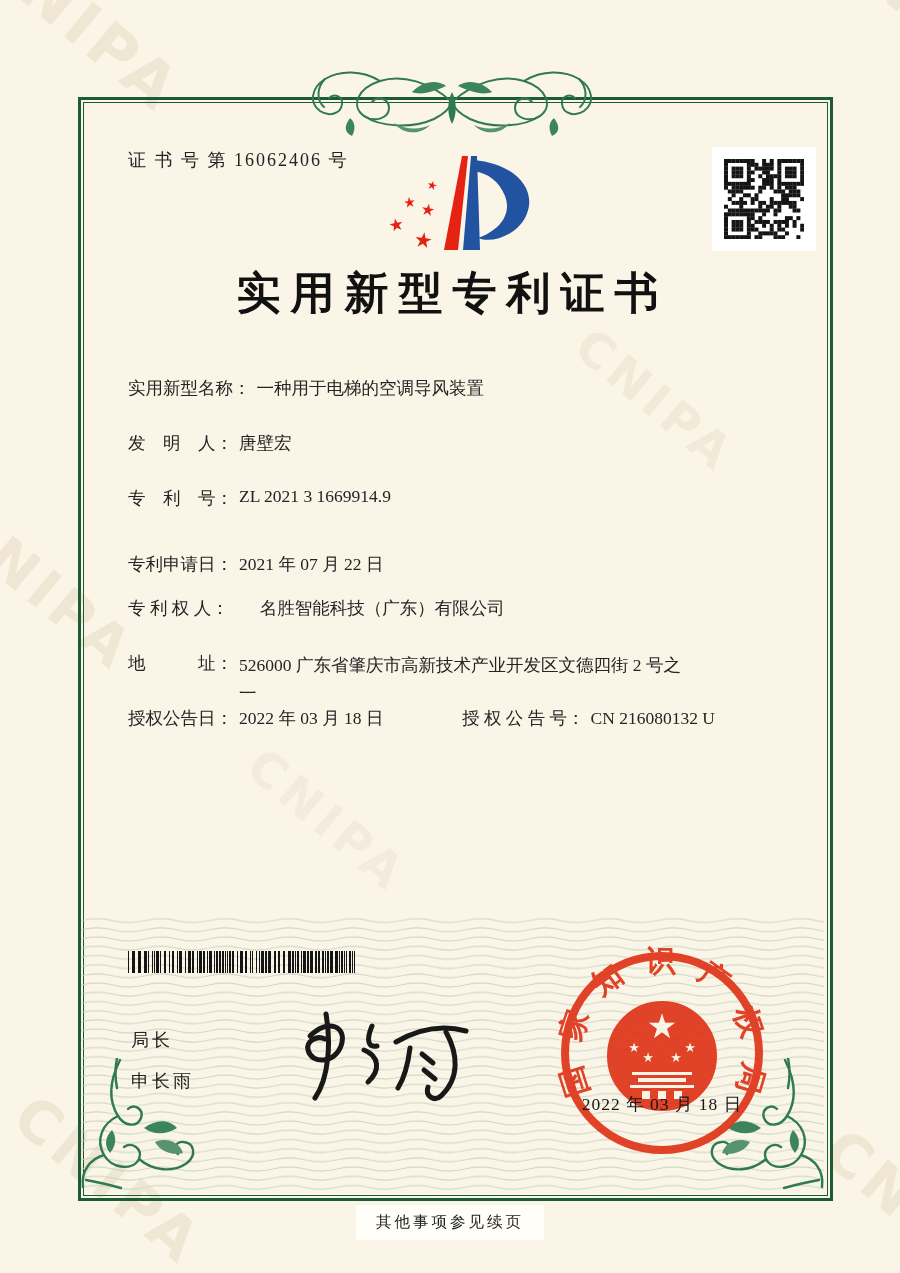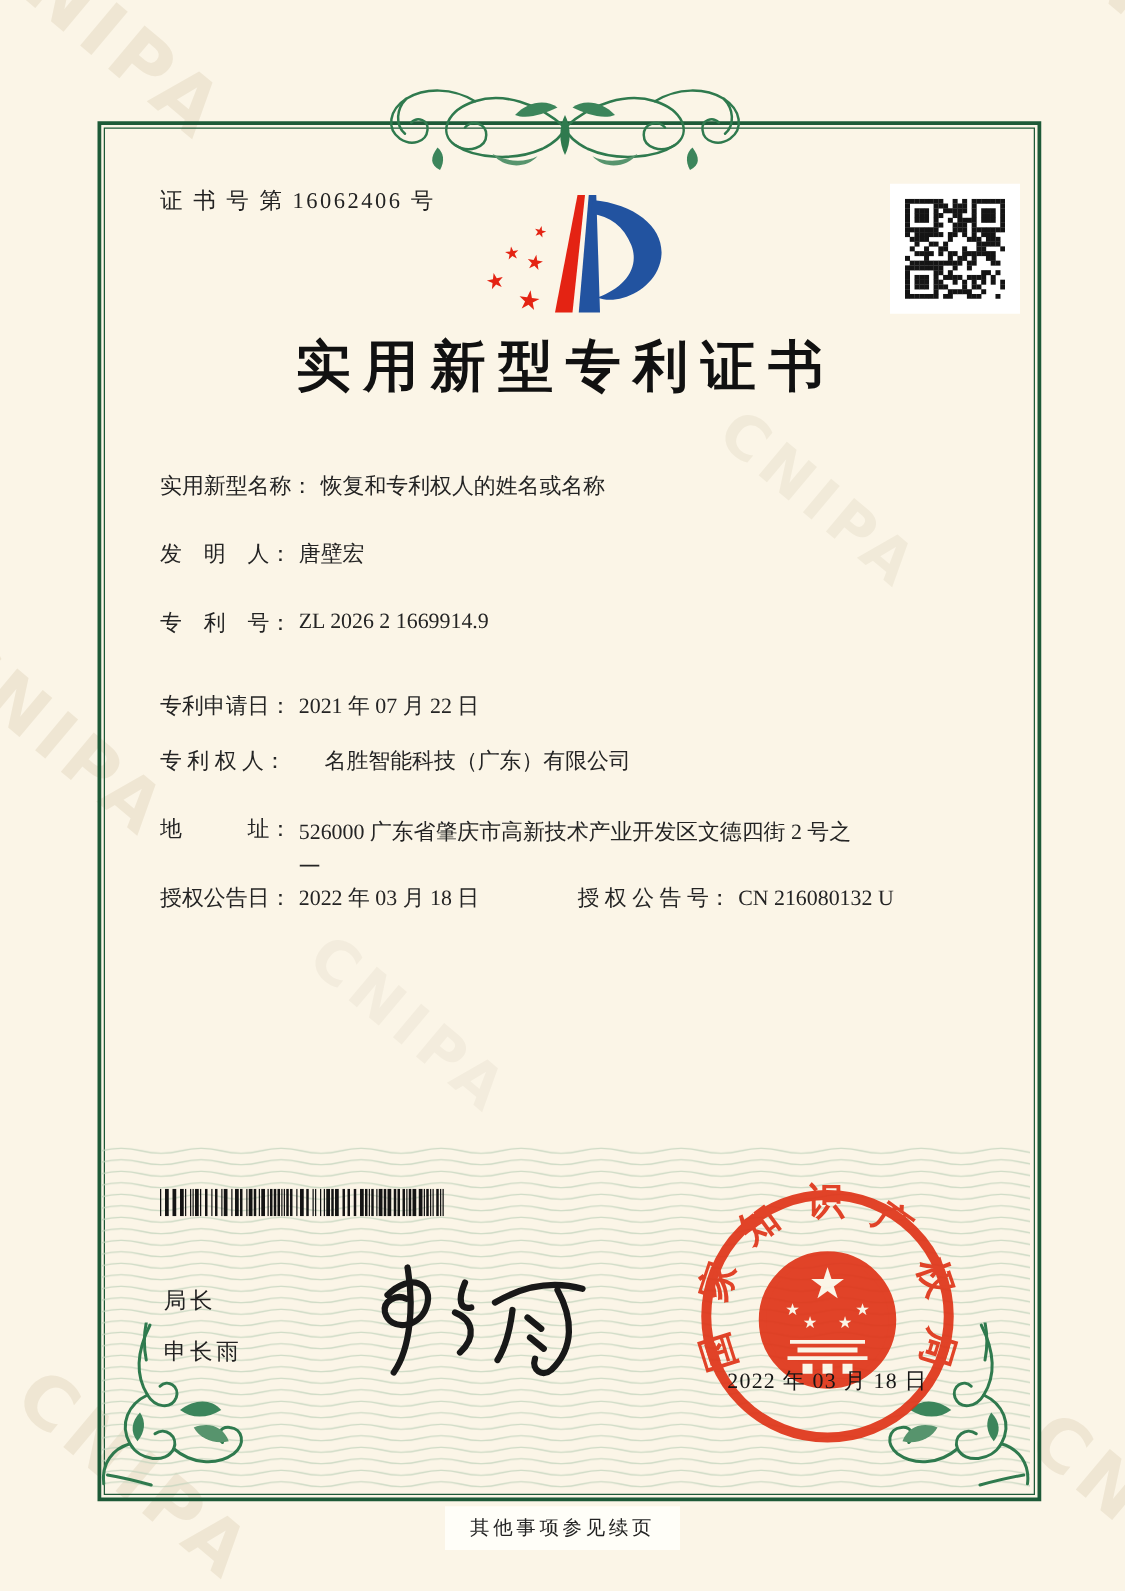--- a/index.html
+++ b/index.html
@@ -412,29 +412,29 @@
         <rect x="15.24" y="76.19" width="4" height="4" fill="#141414"></rect>
         <rect x="19.05" y="76.19" width="4" height="4" fill="#141414"></rect>
         <rect x="22.86" y="76.19" width="4" height="4" fill="#141414"></rect>
       </svg>
   </div>
 
   <div class="title">实用新型专利证书</div>
 
   <div class="frow" style="top:376px;">
     <span class="lbl">实用新型名称：</span>
-    <span class="val">恢复和专利权人的姓名或名称</span>
+    <span class="val">一种用于电梯的空调导风装置</span>
   </div>
   <div class="frow" style="top:431px;">
     <span class="lbl">发　明　人：</span>
     <span class="val">唐壁宏</span>
   </div>
   <div class="frow" style="top:486px;">
     <span class="lbl">专　利　号：</span>
-    <span class="val">ZL 2026 2 1669914.9</span>
+    <span class="val">ZL 2021 3 1669914.9</span>
   </div>
   <div class="frow" style="top:541px;margin-top:11px;">
     <span class="lbl">专利申请日：</span>
     <span class="val">2021 年 07 月 22 日</span>
   </div>
   <div class="frow" style="top:596px;gap:25px;">
     <span class="lbl">专 利 权 人：</span>
     <span class="val">名胜智能科技（广东）有限公司</span>
   </div>
   <div class="frow" style="top:651px;">

